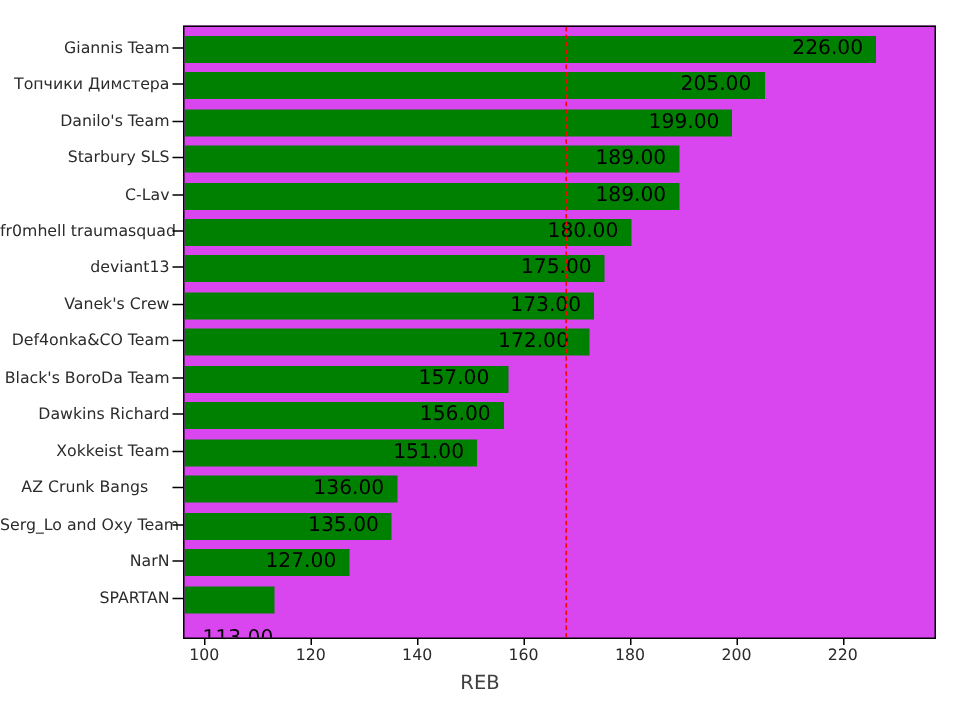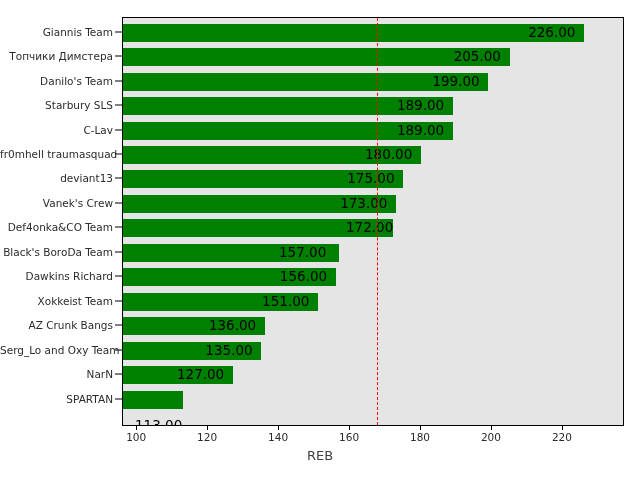--- a/index.html
+++ b/index.html
@@ -21,21 +21,21 @@
   }
   
   #plot-area {
     position: absolute;
     left: 122px;
     top: 17px;
     width: 502px;
     height: 409px;
     border: 1.1px solid #000000;
     box-sizing: border-box;
-    background: #e5e5e5;
+    background: #d946ef;
     overflow: hidden;
   }
   .bar-row {
     position: absolute;
     left: 0;
     height: 18px;
   }
   .bar {
     position: absolute;
     left: 0;
@@ -132,21 +132,21 @@
       <div class="ytick" style="top: 202.909px; left: 0px; right: auto; width: 113px;">Vanek's Crew</div>
       <div class="ytick-mark" style="top: 202.909px;"></div>
       <div class="ytick" style="top: 227.371px; left: 0px; right: auto; width: 113px;">Def4onka&amp;CO Team</div>
       <div class="ytick-mark" style="top: 227.371px;"></div>
       <div class="ytick" style="top: 251.833px; left: 0px; right: auto; width: 113px;">Black's BoroDa Team</div>
       <div class="ytick-mark" style="top: 251.833px;"></div>
       <div class="ytick" style="top: 276.294px; left: 0px; right: auto; width: 113px;">Dawkins Richard</div>
       <div class="ytick-mark" style="top: 276.294px;"></div>
       <div class="ytick" style="top: 300.756px; left: 0px; right: auto; width: 113px;">Xokkeist Team</div>
       <div class="ytick-mark" style="top: 300.756px;"></div>
-      <div class="ytick" style="top: 325.218px; left: 0px; right: auto; width: 113px;">AZ Crunk Bangs</div>
+      <div class="ytick" style="top: 325.218px; left: 0px; right: auto; width: 113px; text-align: center;">AZ Crunk Bangs</div>
       <div class="ytick-mark" style="top: 325.218px;"></div>
       <div class="ytick" style="top: 349.679px; left: 0px; right: auto; width: 113px;">Serg_Lo and Oxy Team</div>
       <div class="ytick-mark" style="top: 349.679px;"></div>
       <div class="ytick" style="top: 374.141px; left: 0px; right: auto; width: 113px;">NarN</div>
       <div class="ytick-mark" style="top: 374.141px;"></div>
       <div class="ytick" style="top: 398.603px; left: 0px; right: auto; width: 113px;">SPARTAN</div>
       <div class="ytick-mark" style="top: 398.603px;"></div>
     </div>
 
   <div id="plot-area">
@@ -178,21 +178,21 @@
         <div class="bar-row" style="top: 152.447px; width: 502px;">
           <div class="bar" style="width: 280.269px; background: rgb(0, 128, 0);"></div>
           <span class="bar-label" style="left: 224.269px;">175.00</span>
         </div>
         <div class="bar-row" style="top: 176.909px; width: 502px;">
           <div class="bar" style="width: 273.173px; background: rgb(0, 128, 0);"></div>
           <span class="bar-label" style="left: 217.173px;">173.00</span>
         </div>
         <div class="bar-row" style="top: 201.371px; width: 502px;">
           <div class="bar" style="width: 269.625px; background: rgb(0, 128, 0);"></div>
-          <span class="bar-label" style="left: 223px; text-align: center;">172.00</span>
+          <span class="bar-label" style="left: 209px; text-align: center;">172.00</span>
         </div>
         <div class="bar-row" style="top: 225.833px; width: 502px;">
           <div class="bar" style="width: 216.41px; background: rgb(0, 128, 0);"></div>
           <span class="bar-label" style="left: 156px;">157.00</span>
         </div>
         <div class="bar-row" style="top: 250.294px; width: 502px;">
           <div class="bar" style="width: 212.862px; background: rgb(0, 128, 0);"></div>
           <span class="bar-label" style="left: 156.862px;">156.00</span>
         </div>
         <div class="bar-row" style="top: 274.756px; width: 502px;">

